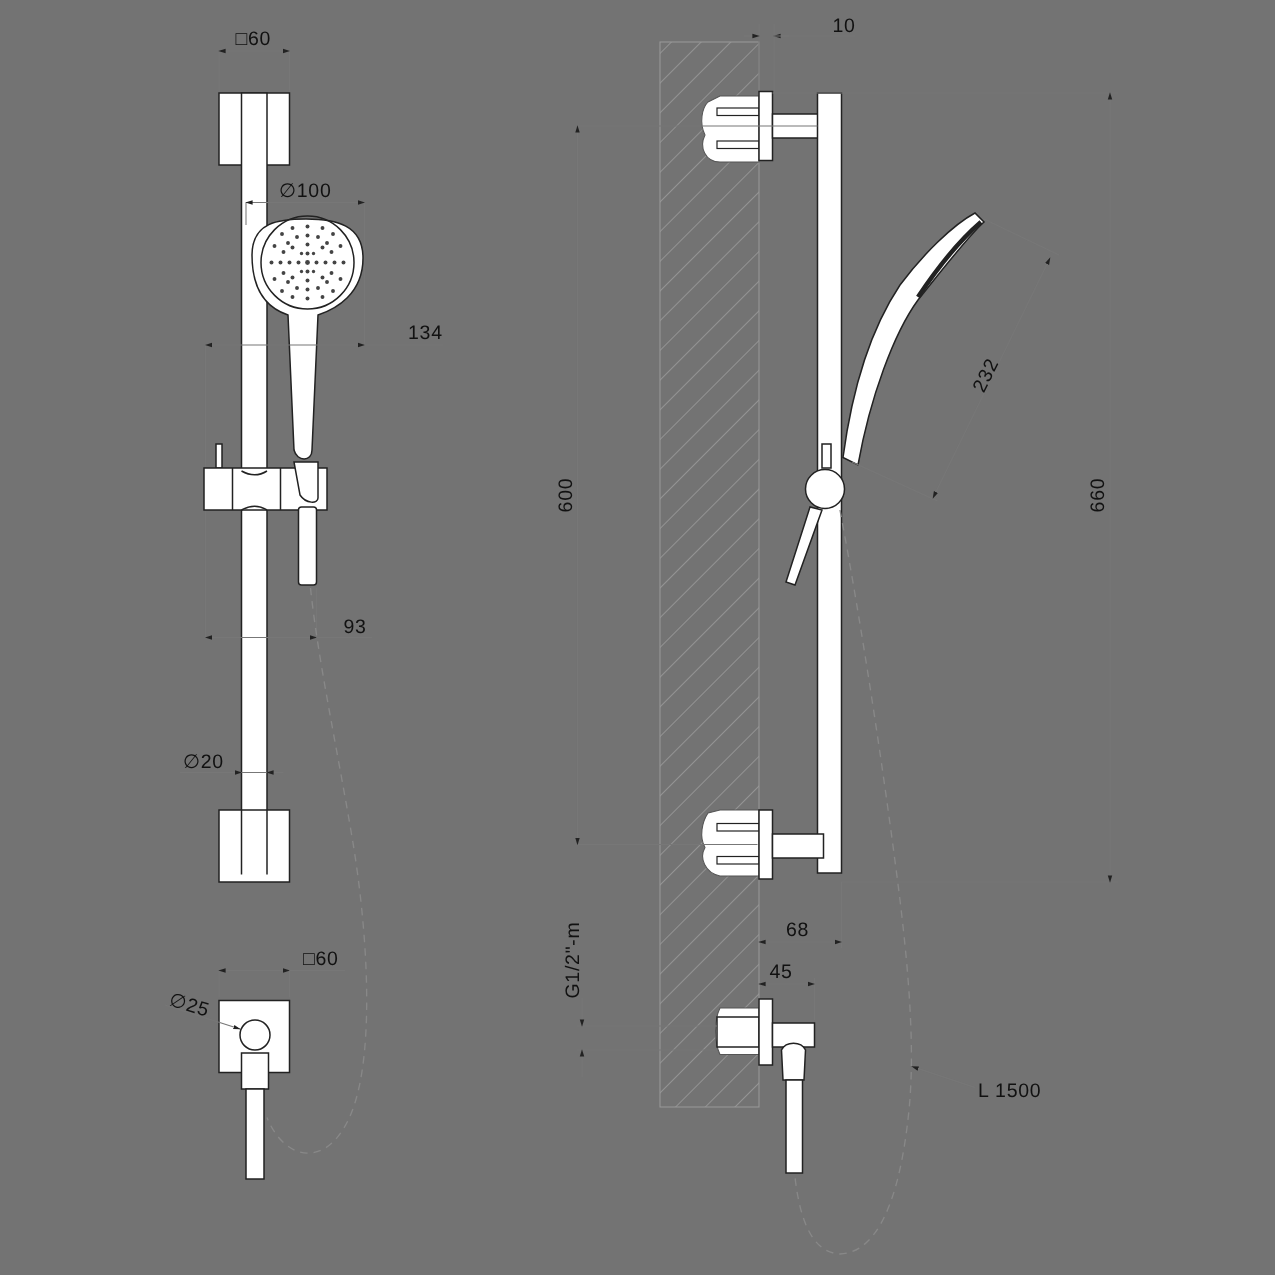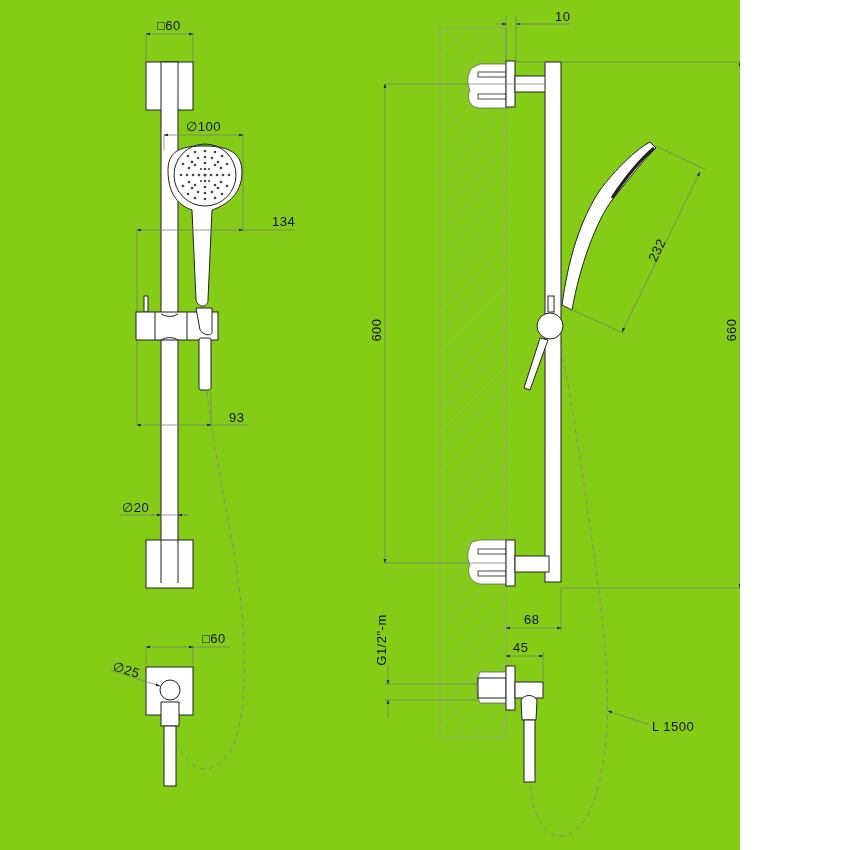--- a/index.html
+++ b/index.html
@@ -1,16 +1,16 @@
 <!DOCTYPE html>
 <html><head>
 <meta charset="utf-8">
 <style>
   html, body { margin: 0; padding: 0; background: #ffffff; }
-  #canvas { position: relative; width: 740px; height: 850px; background: #84cc16; overflow: hidden; }
+  #canvas { position: relative; width: 850px; height: 850px; background: #737373; overflow: hidden; }
   svg { position: absolute; left: 0; top: 0; }
   .dim-text { font-family: "Liberation Sans", sans-serif; font-size: 13px; fill: #111; letter-spacing: 0.5px; }
   .part { fill: #fff; stroke: #222; stroke-width: 1; }
   .line { fill: none; stroke: #222; stroke-width: 1; }
   .dim { fill: none; stroke: #777; stroke-width: 0.7; }
   .hose { fill: none; stroke: #888; stroke-width: 0.9; stroke-dasharray: 5 4; }
 </style>
 </head>
 <body>
 

